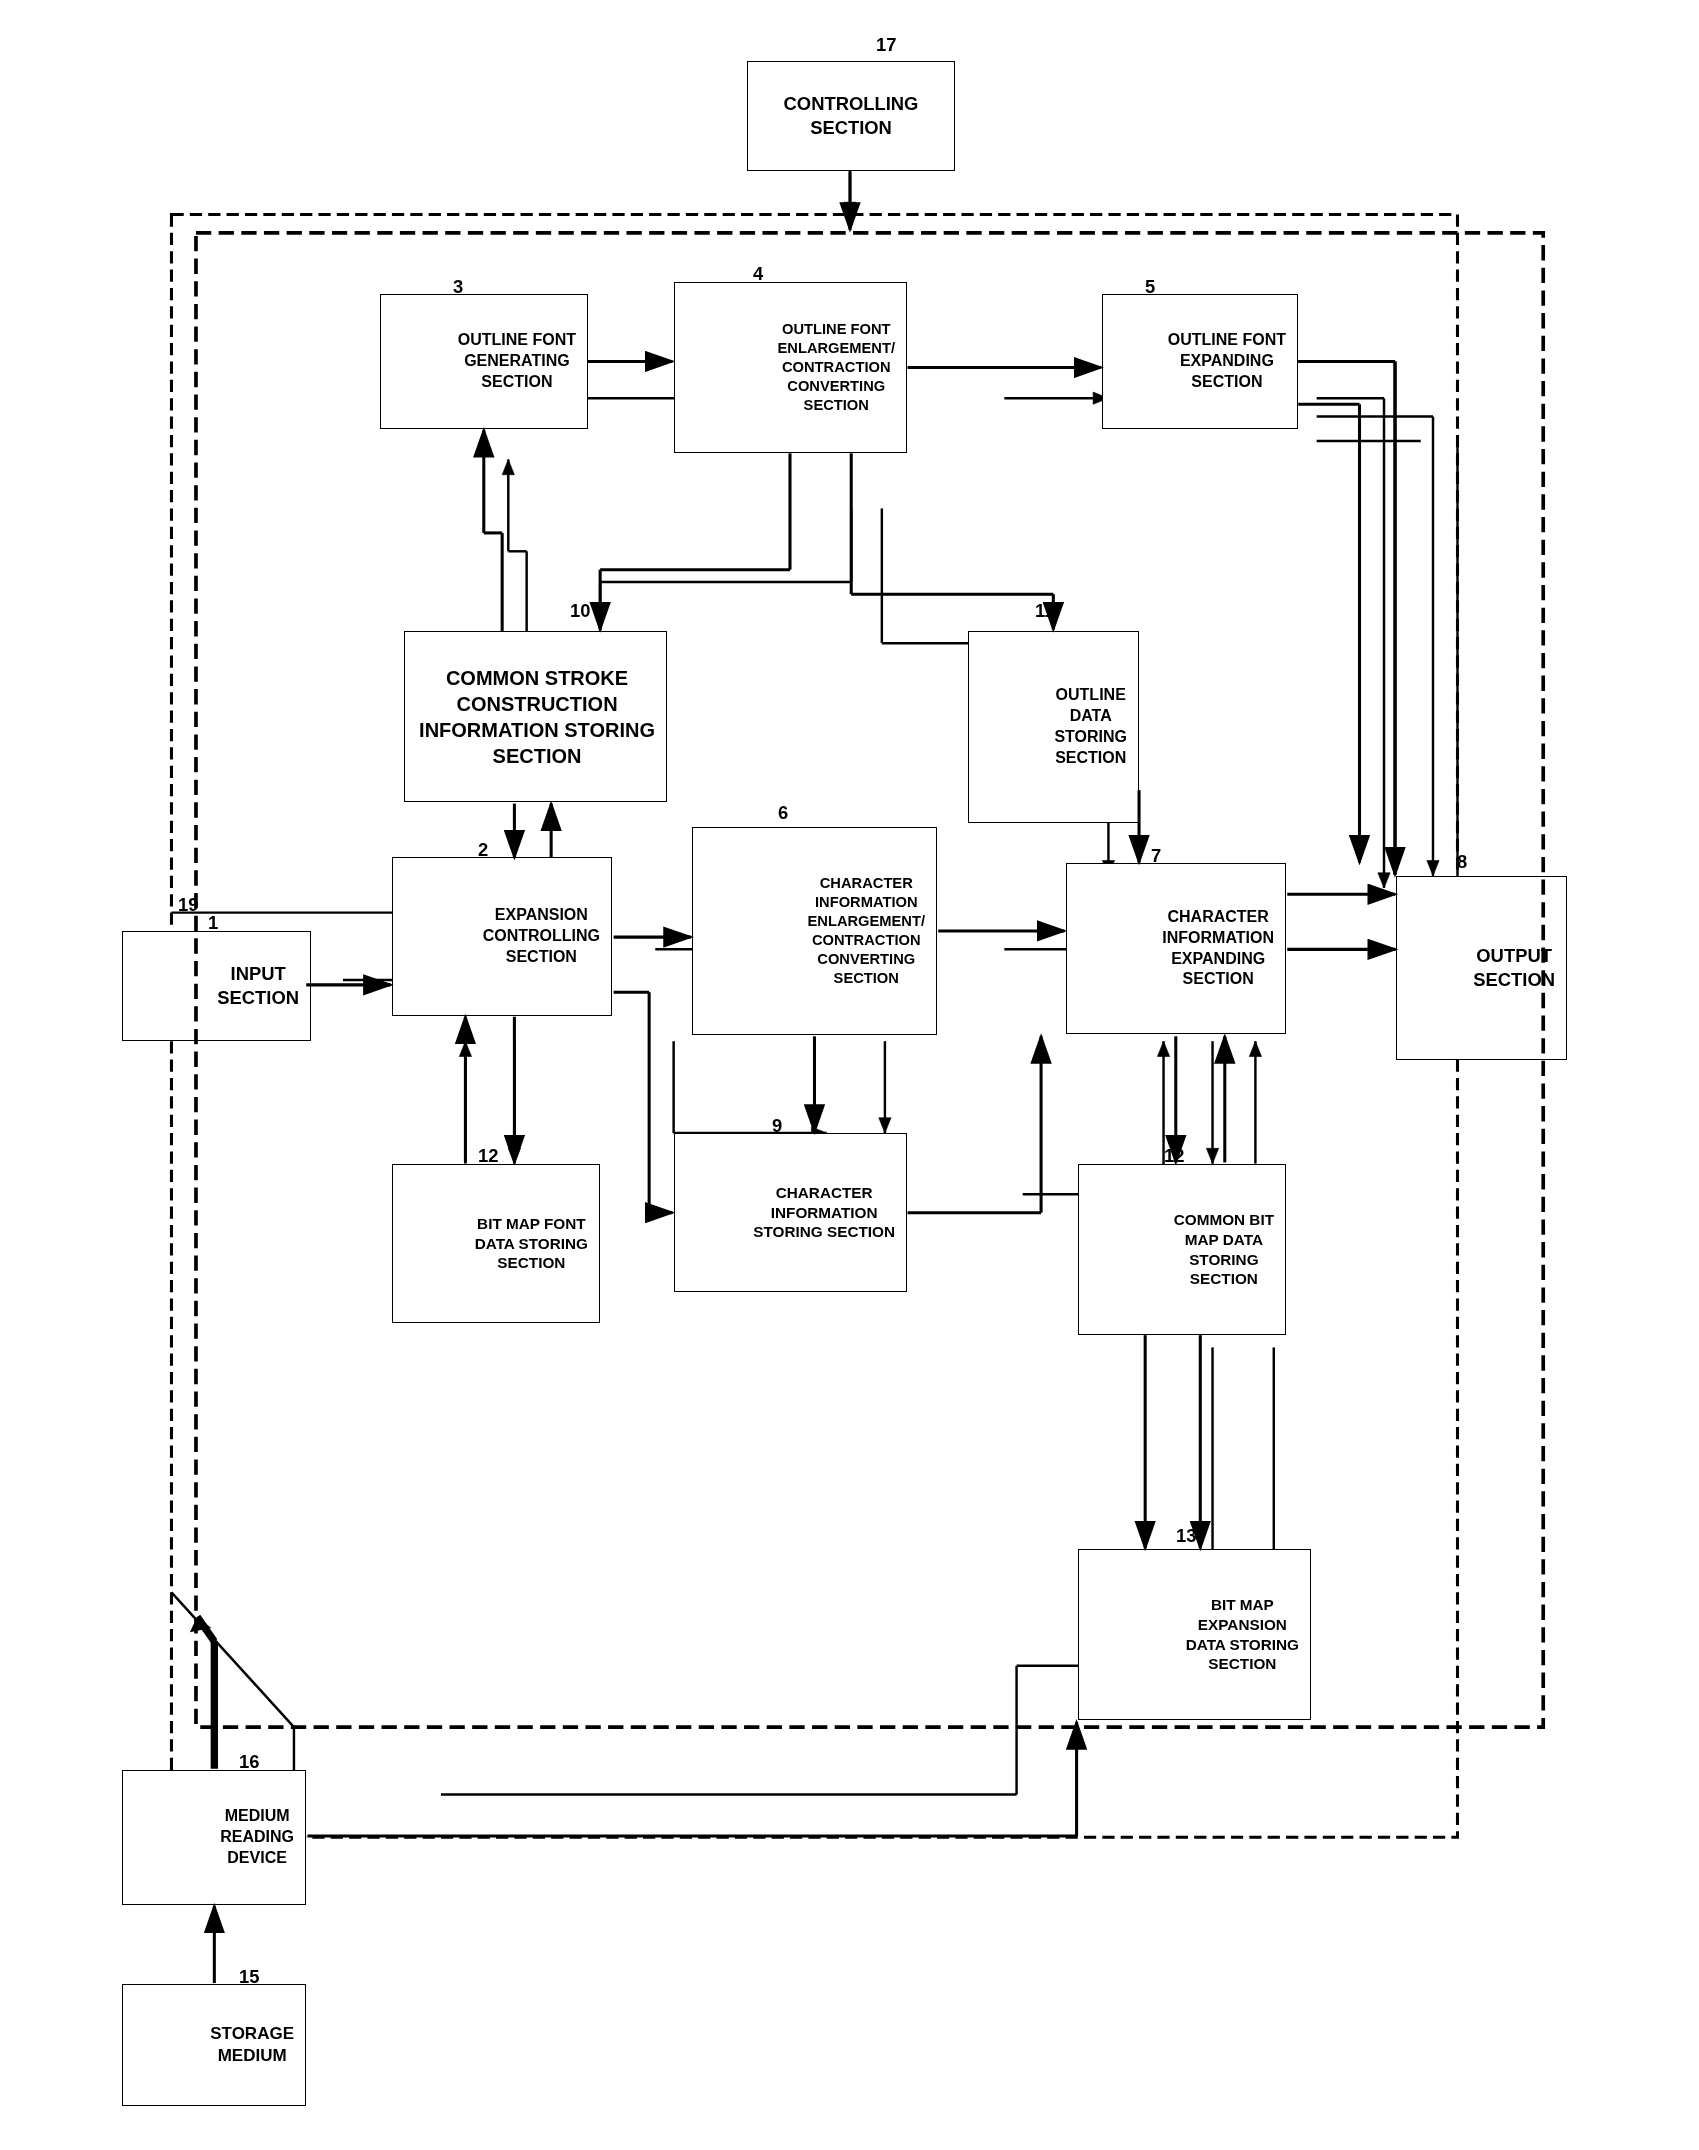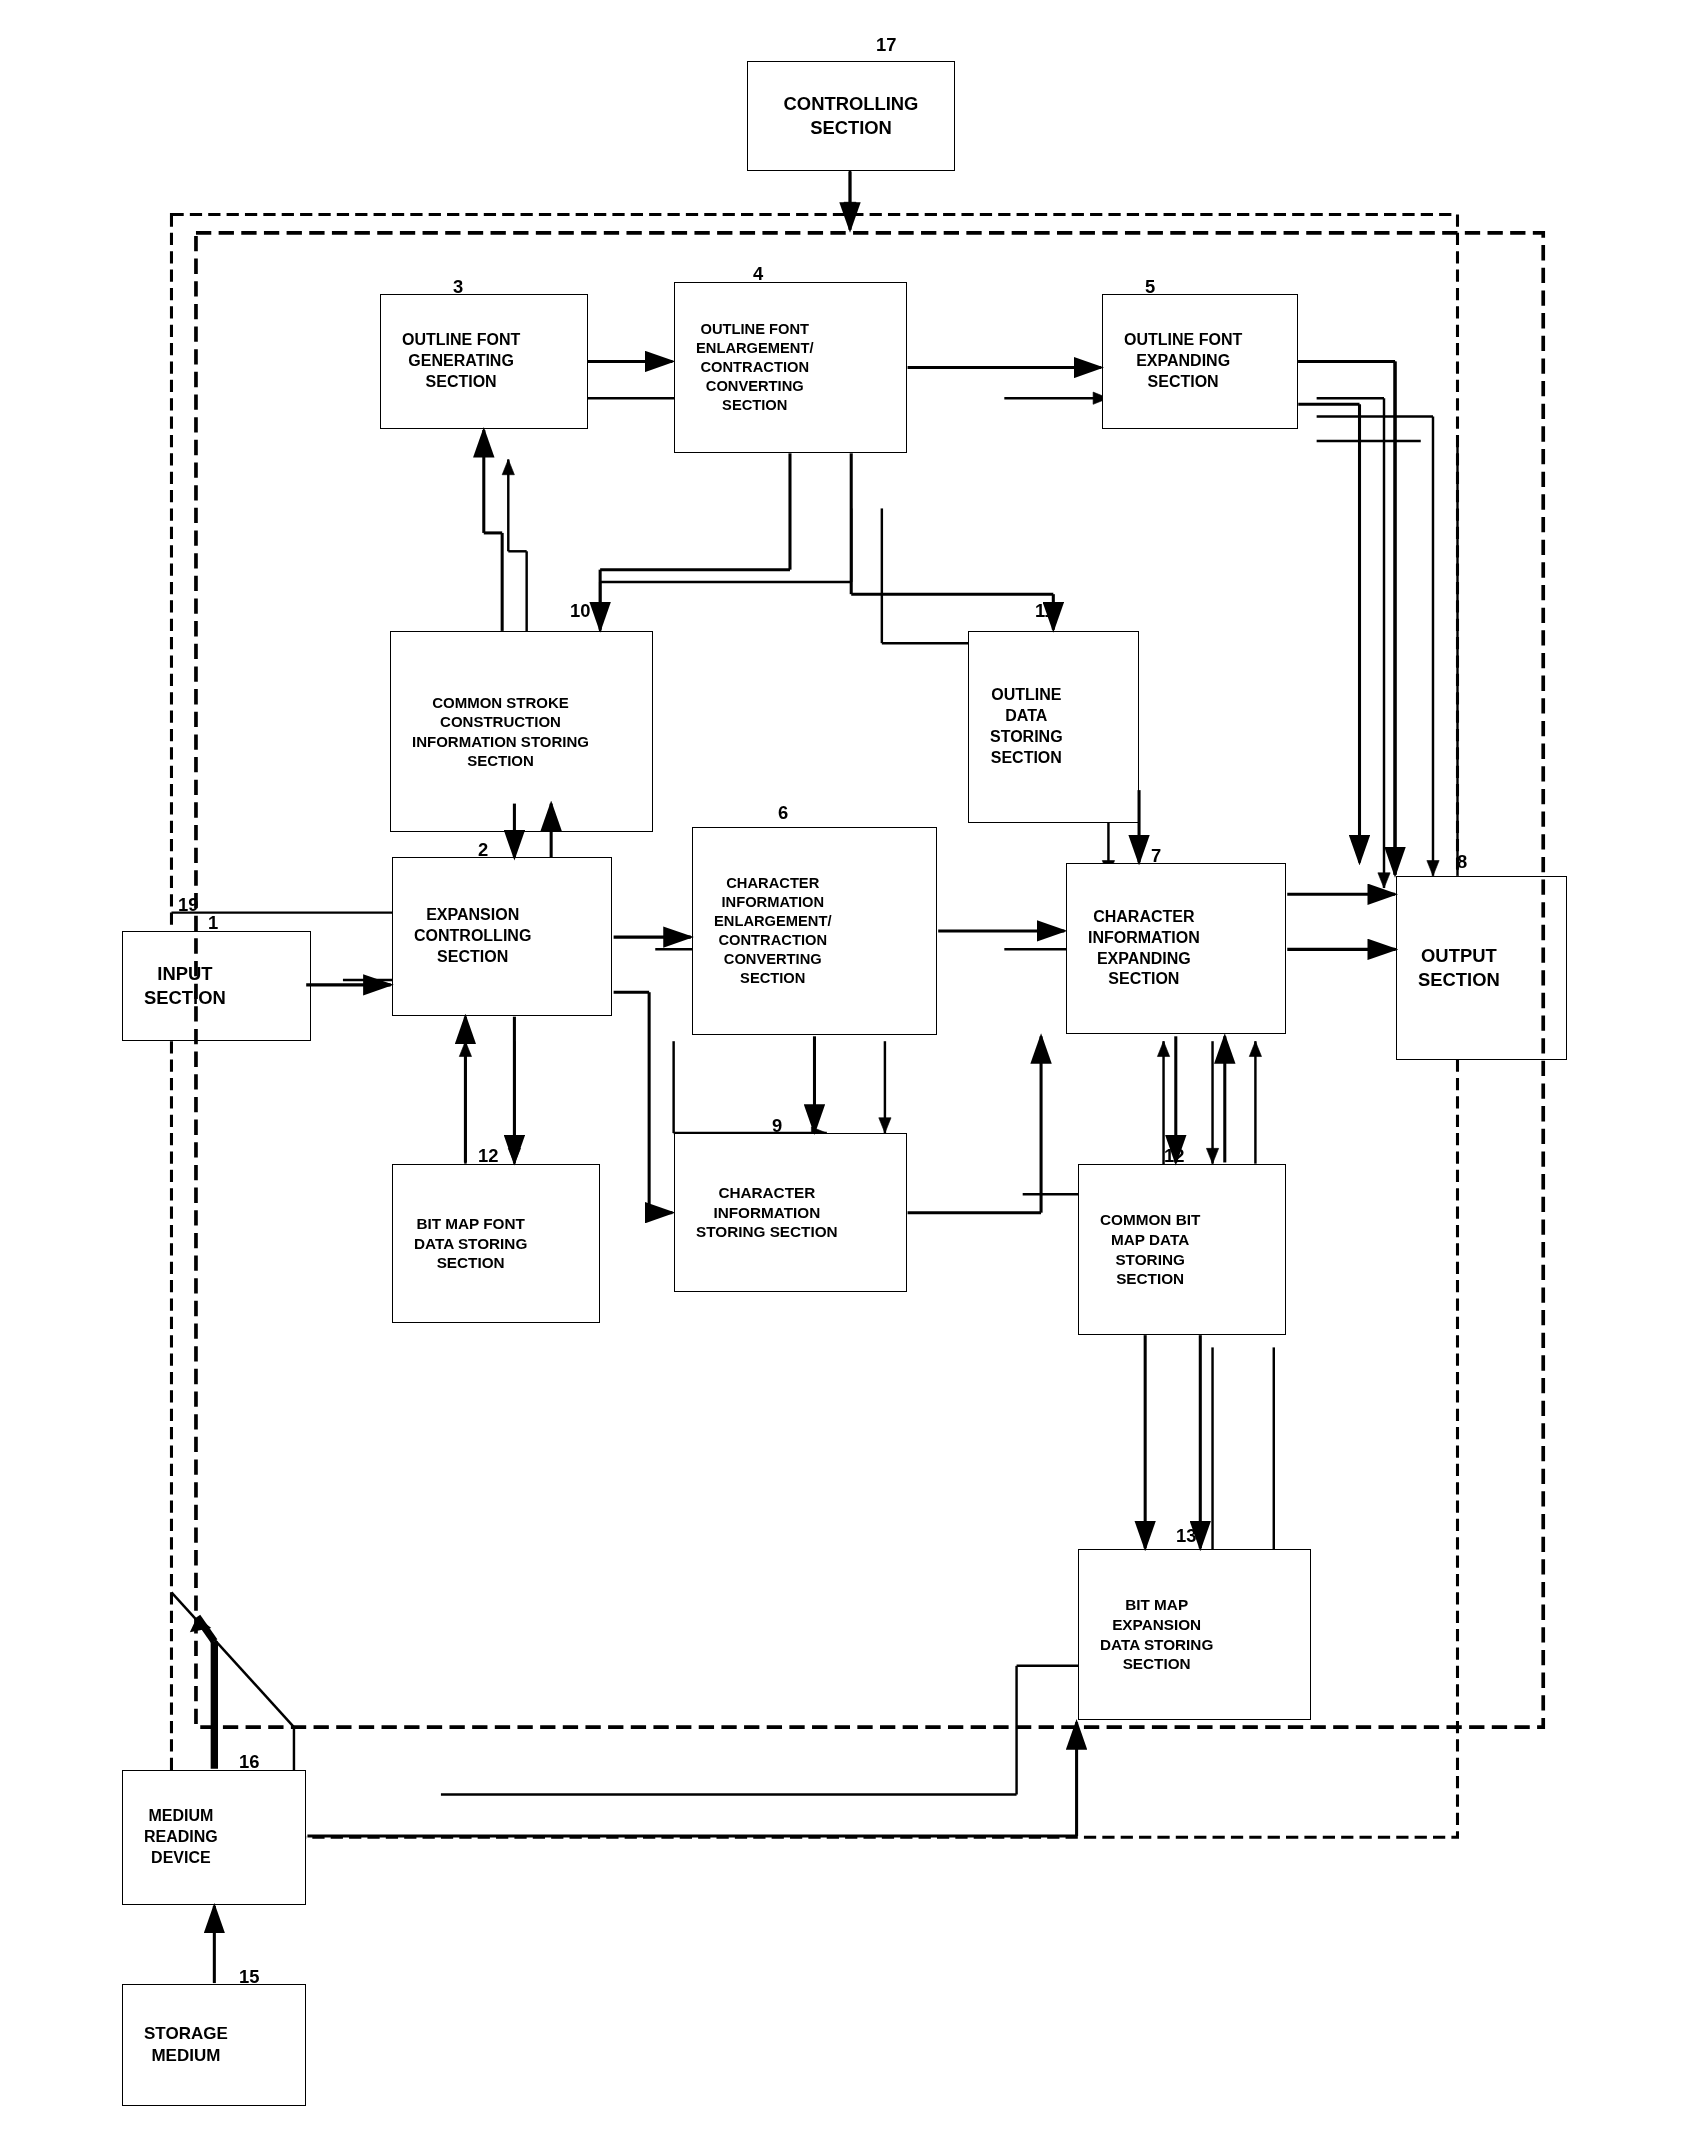--- a/index.html
+++ b/index.html
@@ -15,26 +15,26 @@
       position: relative;
       width: 1700px;
       height: 2151px;
     }
     .box {
       position: absolute;
       border: 1.8px solid #000;
       background: #fff;
       display: flex;
       align-items: center;
-      justify-content: flex-start;
+      justify-content: flex-end;
       text-align: center;
       font-size: 17px;
       font-weight: bold;
       line-height: 1.3;
-      padding: 21px;
+      padding: 11px;
     }
     .label-num {
       position: absolute;
       font-size: 18.4px;
       font-weight: bold;
     }
     svg.arrows {
       position: absolute;
       top: 0;
       left: 0;
@@ -182,21 +182,21 @@
   </div>
 
   <div class="label-num" style="left:1145px; top:276px;">5</div>
 
   <div class="box" style="left:1102px; top:294px; width:196px; height:135px; font-size:16px;">
     <span>OUTLINE FONT<br>EXPANDING<br>SECTION</span>
   </div>
 
   <div class="label-num" style="left:570px; top:600px;">10</div>
 
-  <div class="box" style="left:390px; top:631px; width:263px; height:201px; font-size:15px;">
+  <div class="box" style="left:404px; top:631px; width:263px; height:171px; font-size:20px;">
     <span>COMMON STROKE<br>CONSTRUCTION<br>INFORMATION STORING<br>SECTION</span>
   </div>
 
   <div class="label-num" style="left:1035px; top:600px;">11</div>
 
   <div class="box" style="left:968px; top:631px; width:171px; height:192px; font-size:16px;">
     <span>OUTLINE<br>DATA<br>STORING<br>SECTION</span>
   </div>
 
   <div class="label-num" style="left:178px; top:894px;">19</div>

